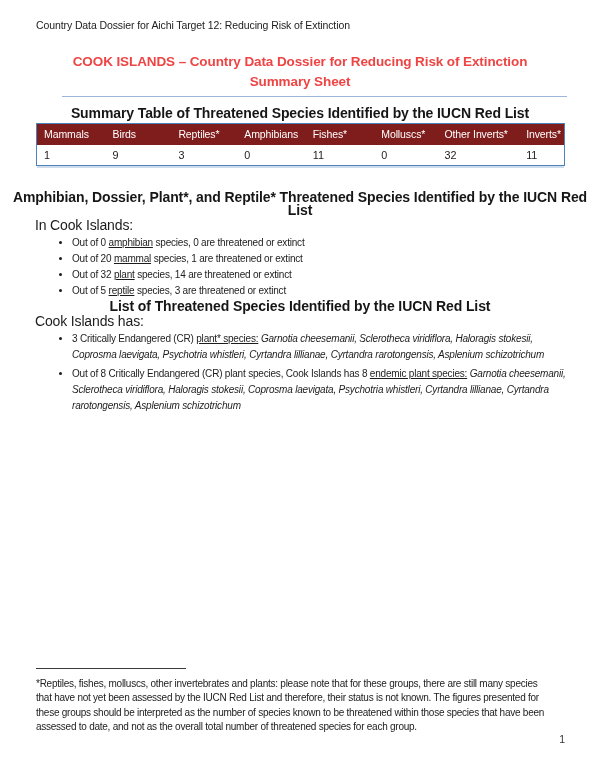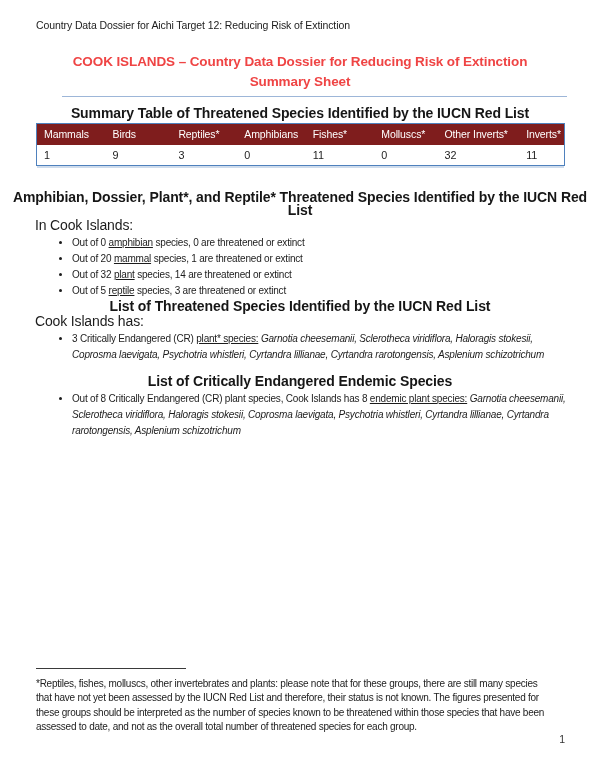--- a/index.html
+++ b/index.html
@@ -126,21 +126,20 @@
     <li><span>Out of 32 </span><span class="u">plant</span><span> species, 14 are threatened or extinct</span></li>
     <li><span>Out of 5 </span><span class="u">reptile</span><span> species, 3 are threatened or extinct</span></li>
   </ul>
 
   <div class="section-heading heading-list">List of Threatened Species Identified by the IUCN Red List</div>
   <div class="intro-line">Cook Islands has:</div>
   <ul class="bullet-list">
     <li><span>3 Critically Endangered (CR) </span><span class="u">plant* species:</span><span class="i"> Garnotia cheesemanii, Sclerotheca viridiflora, Haloragis stokesii, Coprosma laevigata, Psychotria whistleri, Cyrtandra lillianae, Cyrtandra rarotongensis, Asplenium schizotrichum</span></li>
   </ul>
 
-  <div class="section-heading heading-endemic">List of Critically Endangered Endemic Species</div>
   <ul class="bullet-list">
     <li><span>Out of 8 Critically Endangered (CR) plant species, Cook Islands has 8 </span><span class="u">endemic plant species:</span><span class="i"> Garnotia cheesemanii, Sclerotheca viridiflora, Haloragis stokesii, Coprosma laevigata, Psychotria whistleri, Cyrtandra lillianae, Cyrtandra rarotongensis, Asplenium schizotrichum</span></li>
   </ul>
 
   <div class="footnote">
     <div class="footnote-rule"></div>
     <div class="footnote-text">*Reptiles, fishes, molluscs, other invertebrates and plants: please note that for these groups, there are still many species that have not yet been assessed by the IUCN Red List and therefore, their status is not known. The figures presented for these groups should be interpreted as the number of species known to be threatened within those species that have been assessed to date, and not as the overall total number of threatened species for each group.</div>
   </div>
 
   <div class="page-number">1</div>

